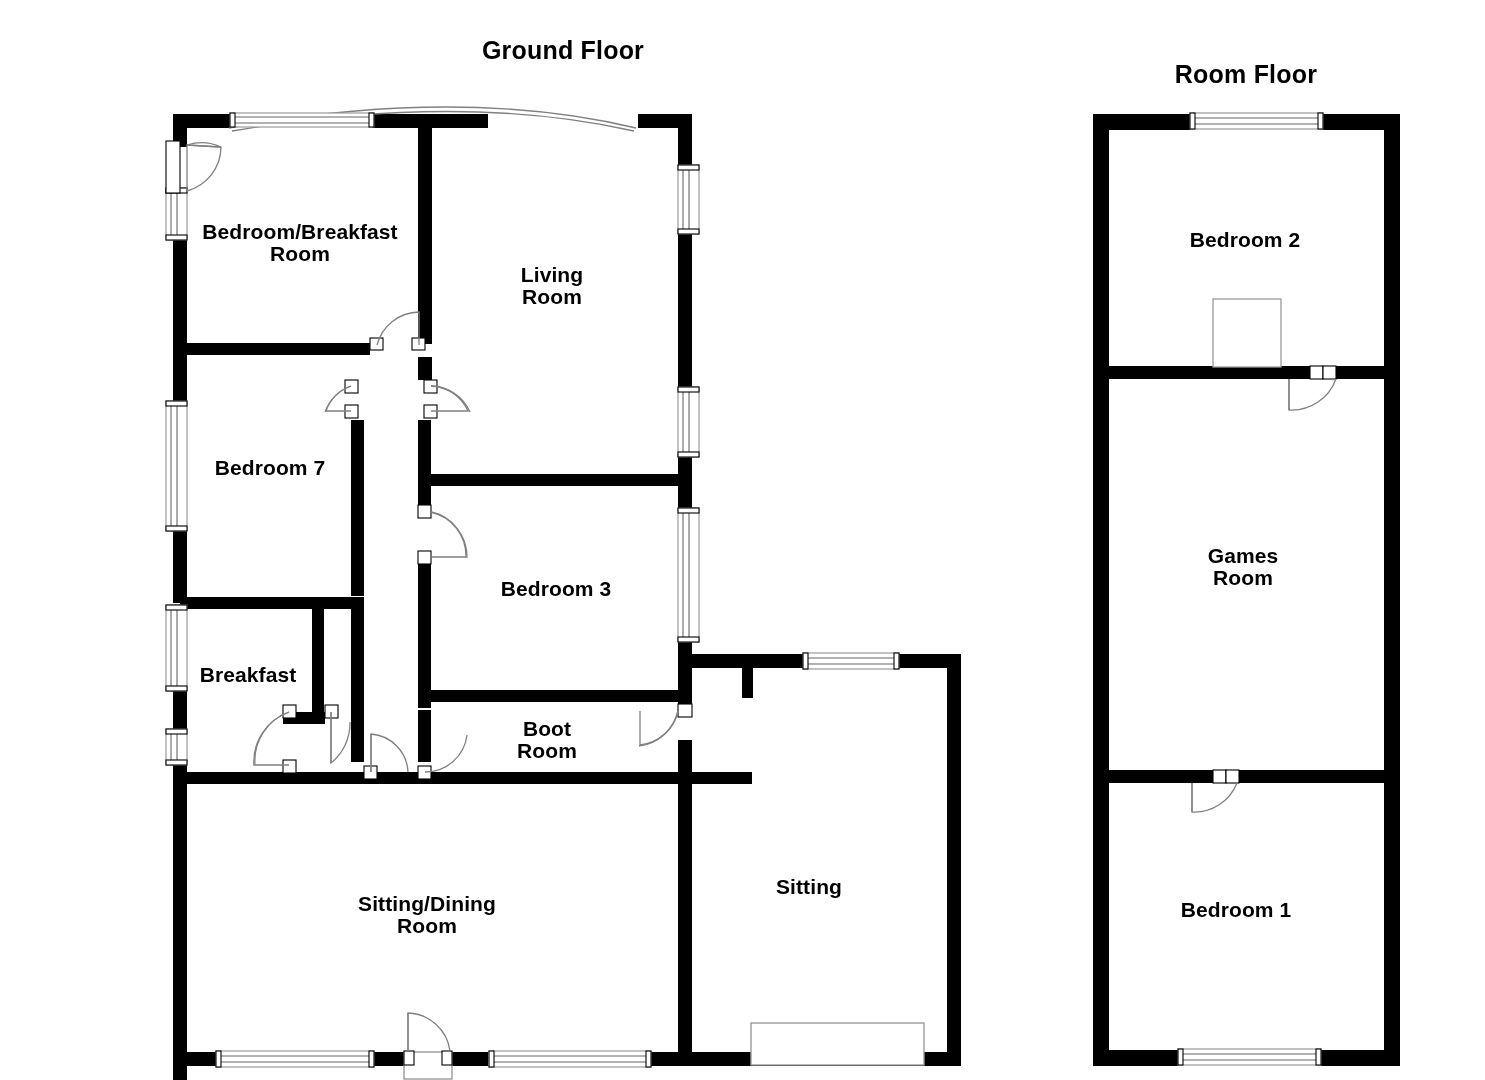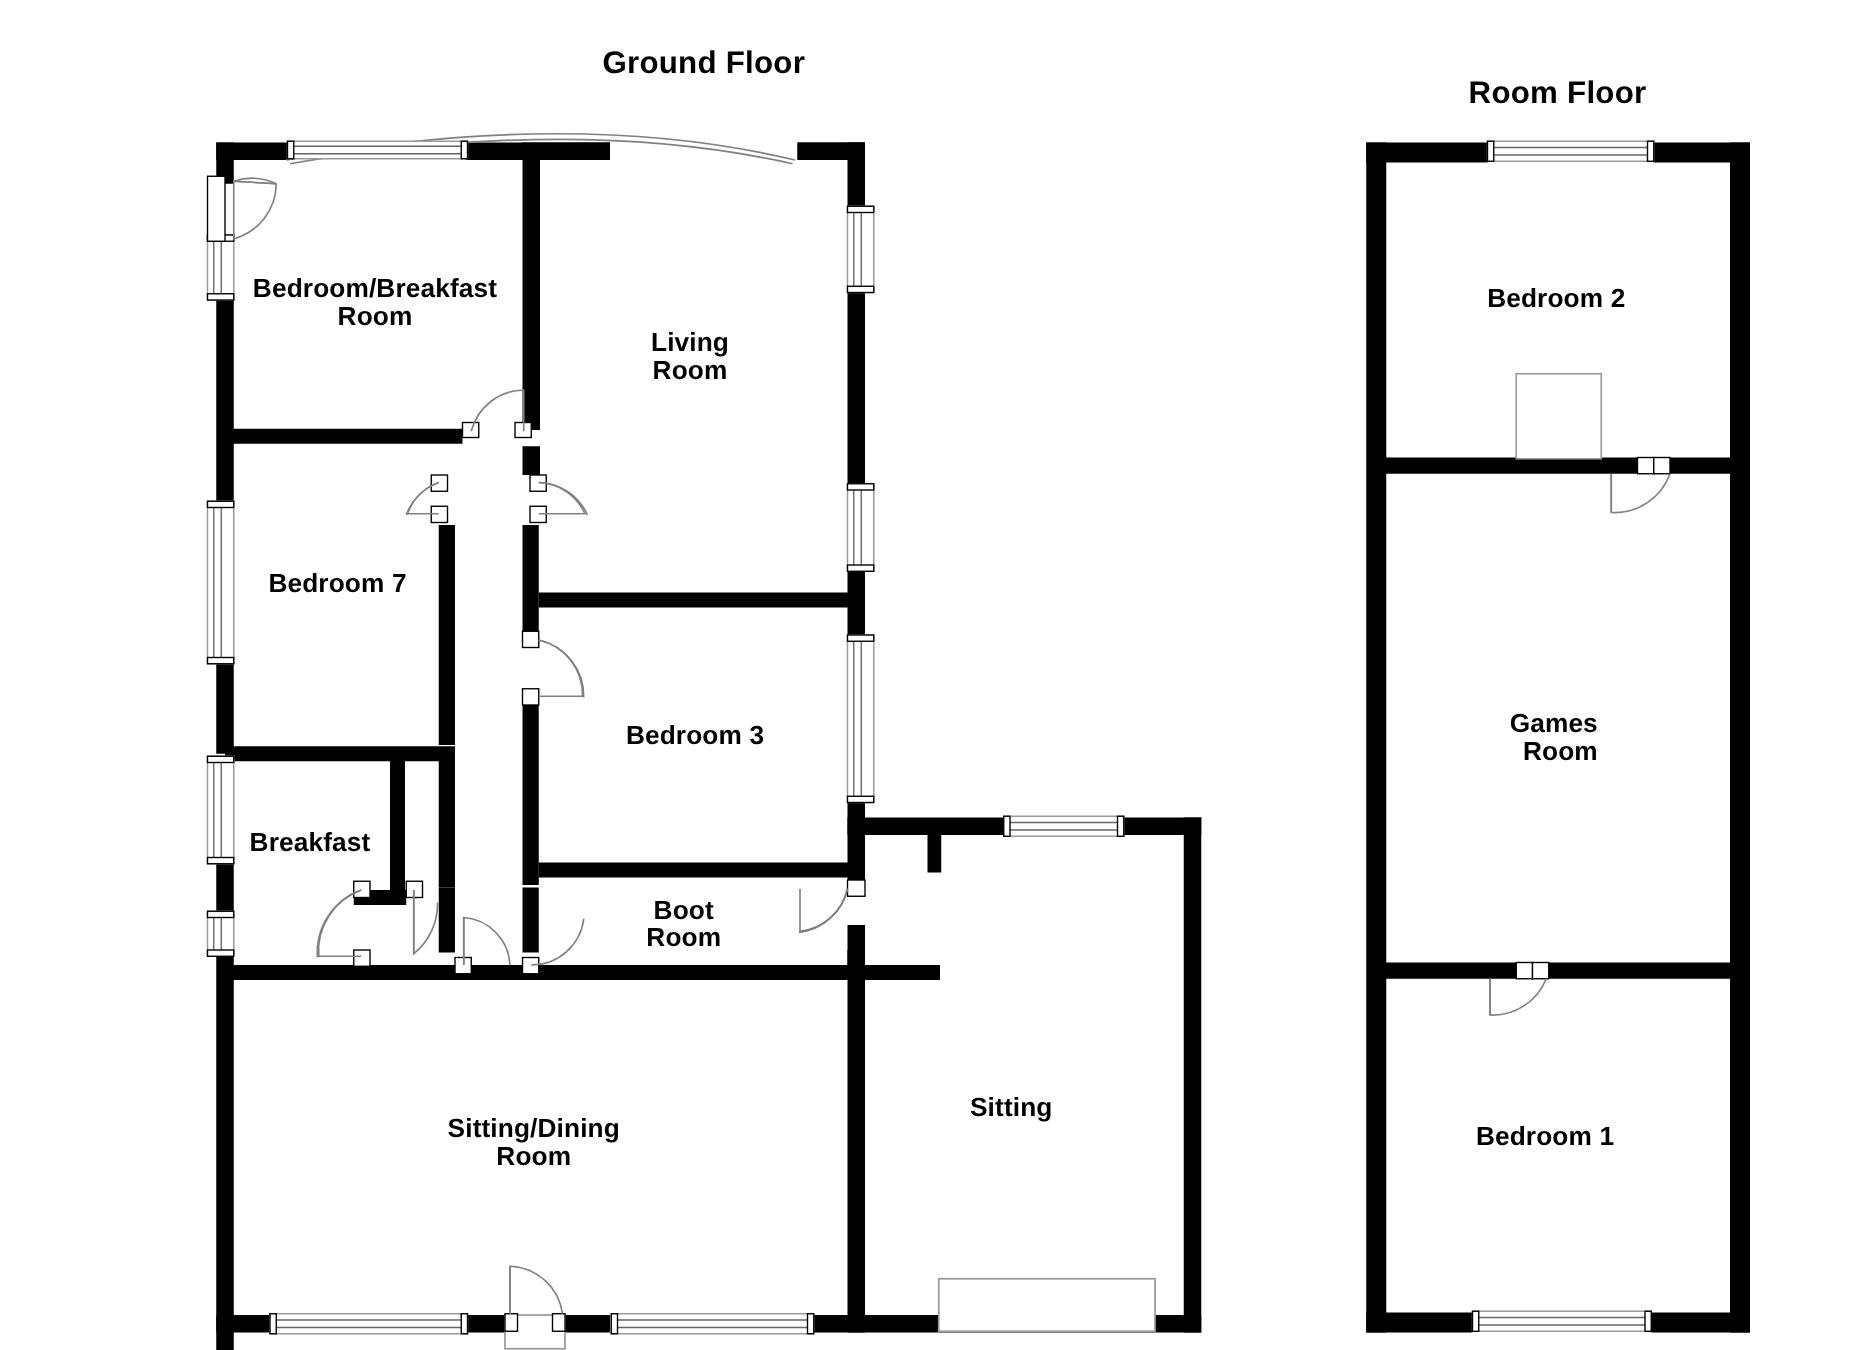--- a/index.html
+++ b/index.html
@@ -352,17 +352,17 @@
   <div class="room-label" style="left:208px; top:675px;">Breakfast</div>
   <div class="room-label" style="left:507px; top:740px;">Boot
 Room</div>
   <div class="room-label" style="left:387px; top:915px;">Sitting/Dining
 Room</div>
   <div class="room-label" style="left:769px; top:887px;">Sitting</div>
 
   <div class="floor-title" style="left:1206px; top:60px;">Room Floor</div>
 
   <div class="room-label" style="left:1205px; top:240px;">Bedroom 2</div>
-  <div class="room-label" style="left:1203px; top:591px;text-align:right;">Games
+  <div class="room-label" style="left:1203px; top:567px;">Games
 Room</div>
   <div class="room-label" style="left:1196px; top:910px;text-align:center;">Bedroom 1</div>
 
 </div>
 
 </body></html>

